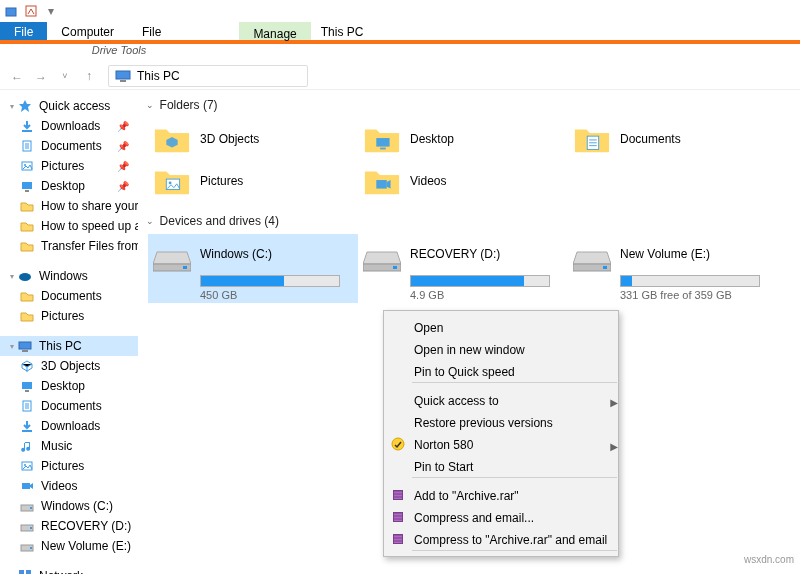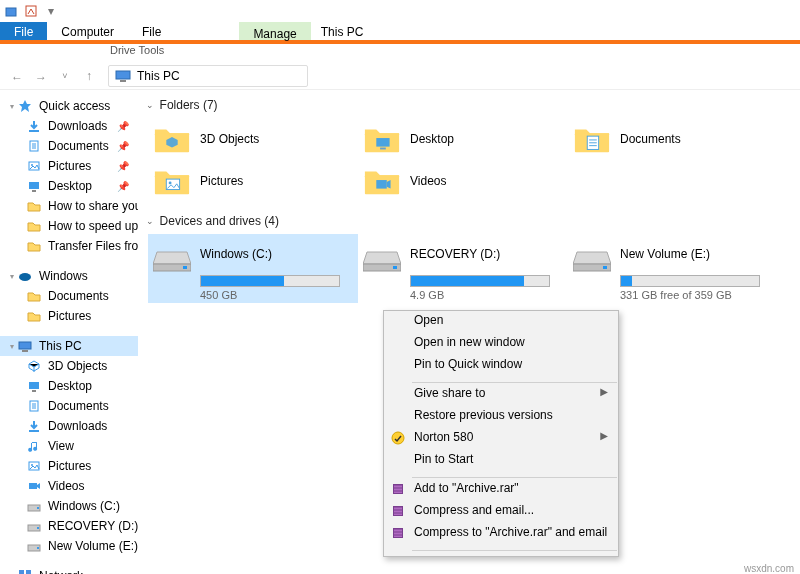--- a/index.html
+++ b/index.html
@@ -20,21 +20,21 @@
 
 .addr { height: 28px; display:flex; align-items:center; padding: 0 6px; border-bottom:1px solid #eee;}
 .nav-btn { width:22px; height:22px; display:flex; align-items:center; justify-content:center; color:#888; margin-right:2px;}
 .addr-box { display:flex; align-items:center; margin-left:6px; padding:2px 6px; border:1px solid #ddd; border-radius:2px; min-width:200px; height:22px;}
 .addr-box .pc-icon { width:16px; height:16px; margin-right:6px; }
 
 
 .main { display:flex; height: calc(574px - 22px - 22px - 18px - 28px); }
 .sidebar { width: 138px; padding: 6px 0; overflow:hidden; }
 .side-item { display:flex; align-items:center; padding: 2px 4px 2px 10px; height:20px; white-space:nowrap; overflow:hidden; cursor:pointer;}
-.side-item.indent { padding-left: 26px; }
+.side-item.indent { padding-left: 19px; }
 .side-item.selected { background:#cde8ff; }
 .side-item .ic { width:16px; height:16px; margin-right:6px; flex-shrink:0; display:flex; align-items:center; justify-content:center;}
 .side-item .pin-icon { margin-left:auto; color:#888; font-size:10px; padding-right:4px;}
 .side-sep { height:10px; }
 .chev-caret { color:#999; font-size:8px; margin-right:3px; }
 
 .content { flex:1; padding: 4px 0; position:relative; }
 .group-header { display:flex; align-items:center; padding: 4px 8px; color:#222; font-size:12px;}
 .group-header .chev { color:#666; margin-right:6px; font-size:9px;}
 .folders-grid { display:flex; flex-wrap:wrap; padding:2px 0 8px 10px;}
@@ -46,26 +46,26 @@
 .drive-item { width:210px; padding:2px 4px;}
 .drive-item.selected { background:#cde8ff; }
 .drive-top { display:flex; align-items:center; }
 .drive-top .dicon { width:40px; height:36px; margin-right:8px; display:flex; align-items:flex-end; justify-content:center;}
 .drive-bar { height:12px; border:1px solid #b0b0b0; margin:3px 0 2px 48px; width:140px; position:relative; background:#e8e8e8;}
 .drive-bar .fill { position:absolute; left:0; top:0; bottom:0; background:#2196f3;}
 .drive-sub { font-size:11px; color:#666; padding-left:48px;}
 
 
 .ctxmenu { position:absolute; left:245px; top:220px; width:236px; background:#f2f2f2; border:1px solid #bdbdbd; box-shadow:2px 3px 6px rgba(0,0,0,0.25); padding:2px 0; z-index:100;}
-.ctx-item { display:flex; align-items:flex-start; height:22px; padding:0 10px 0 30px; cursor:pointer; position:relative;}
+.ctx-item { display:flex; align-items:flex-end; height:22px; padding:0 0 0 30px; cursor:pointer; position:relative;}
 .ctx-item .cicon { position:absolute; left:6px; width:16px; height:16px; display:flex; align-items:center; justify-content:center;}
 .ctx-item .arrow { margin-left:auto; color:#666; font-size:10px;}
 .ctx-sep { height:1px; background:#d0d0d0; margin:3px 1px 3px 28px;}
 
-.watermark { position:absolute; bottom:0; right:6px; font-size:10px; color:#999;}
+.watermark { position:absolute; bottom:9px; right:6px; font-size:10px; color:#999;}
 
 
 .svg-folder { fill:#ffd86b; }
 </style>
 </head>
 <body>
 
 <div class="titlebar">
   <div class="qat-btn">
     <svg width="14" height="14">
@@ -85,21 +85,21 @@
 <div class="ribbon">
   <div class="tab file">File</div>
   <div class="tab">Computer</div>
   <div class="tab">File</div>
   <div class="manage">
     <span>Manage</span>
   </div>
   <div class="title" style="margin-left:10px;padding-top:3px;">This PC</div>
 </div>
 <div class="ribbon-sub">
-  <div style="margin-left:110px; font-size:11px; color:#555; text-align:left; width:70px;">Drive Tools</div>
+  <div style="margin-left:84px; font-size:11px; color:#555; text-align:center; width:70px;font-style:italic;">Drive Tools</div>
 </div>
 
 <div class="addr">
   <div class="nav-btn">←</div>
   <div class="nav-btn">→</div>
   <div class="nav-btn" style="font-size:9px;">˅</div>
   <div class="nav-btn">↑</div>
   <div class="addr-box">
     <span class="pc-icon">
       <svg width="16" height="16">
@@ -267,21 +267,21 @@
             </svg>
           </span>
           <span>Downloads</span>
         </div>
         <div class="side-item indent">
           <span class="ic">
             <svg width="14" height="14">
               <path d="M5 3v7a2 2 0 11-1-1V4l6-1v6a2 2 0 11-1-1V3z" fill="#3e9be9"></path>
             </svg>
           </span>
-          <span>View</span>
+          <span>Music</span>
         </div>
         <div class="side-item indent">
           <span class="ic">
             <svg width="14" height="14">
               <rect x="2" y="3" width="10" height="8" fill="#fff" stroke="#3e9be9"></rect>
               <circle cx="5" cy="6" r="1" fill="#3e9be9"></circle>
               <path d="M3 10l3-3 2 2 2-3 2 4" stroke="#3e9be9" fill="none"></path>
             </svg>
           </span>
           <span>Pictures</span>
@@ -461,26 +461,26 @@
         <div class="ctx-item">
           <span class="cicon"></span>
           <span>Open</span>
         </div>
         <div class="ctx-item">
           <span class="cicon"></span>
           <span>Open in new window</span>
         </div>
         <div class="ctx-item">
           <span class="cicon"></span>
-          <span>Pin to Quick window</span>
+          <span>Pin to Quick speed</span>
         </div>
         <div class="ctx-sep"></div>
         <div class="ctx-item">
           <span class="cicon"></span>
-          <span>Give share to</span>
+          <span>Quick access to</span>
           <span class="arrow">▶</span>
         </div>
         <div class="ctx-item">
           <span class="cicon"></span>
           <span>Restore previous versions</span>
         </div>
         <div class="ctx-item">
           <span class="cicon">
             <svg width="14" height="14">
               <circle cx="7" cy="7" r="6" fill="#ffcf33" stroke="#d4a400"></circle>

